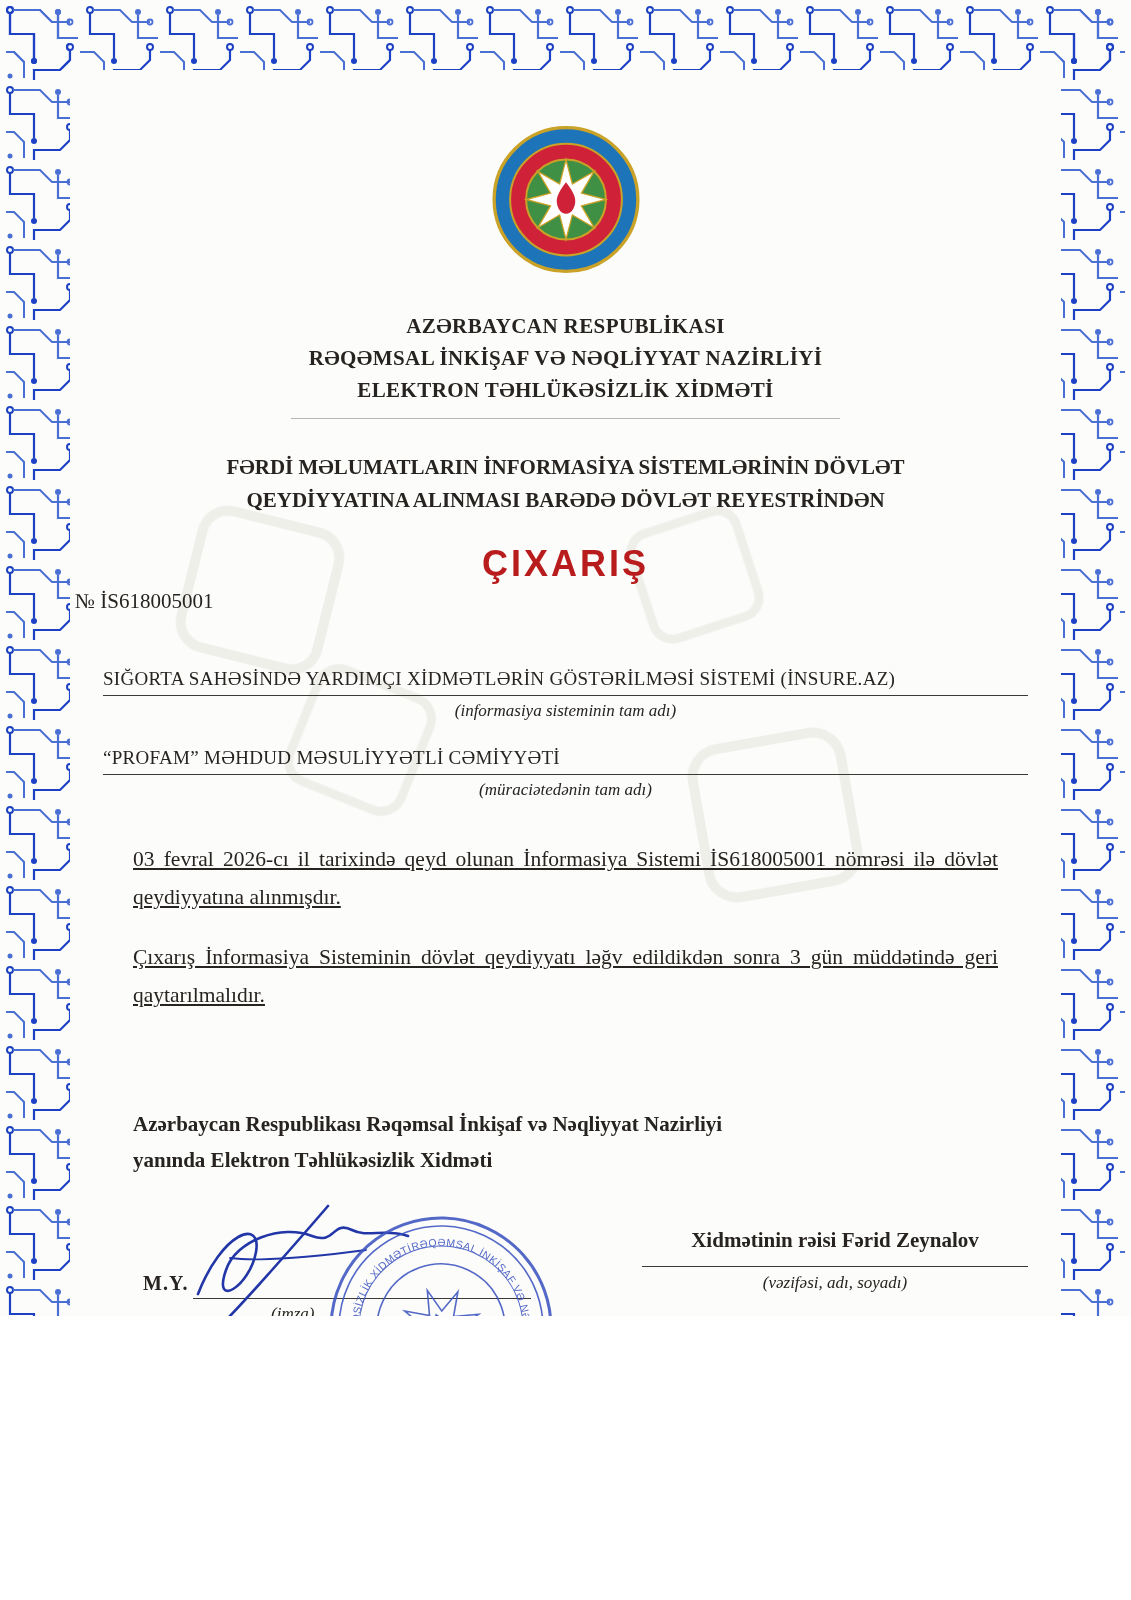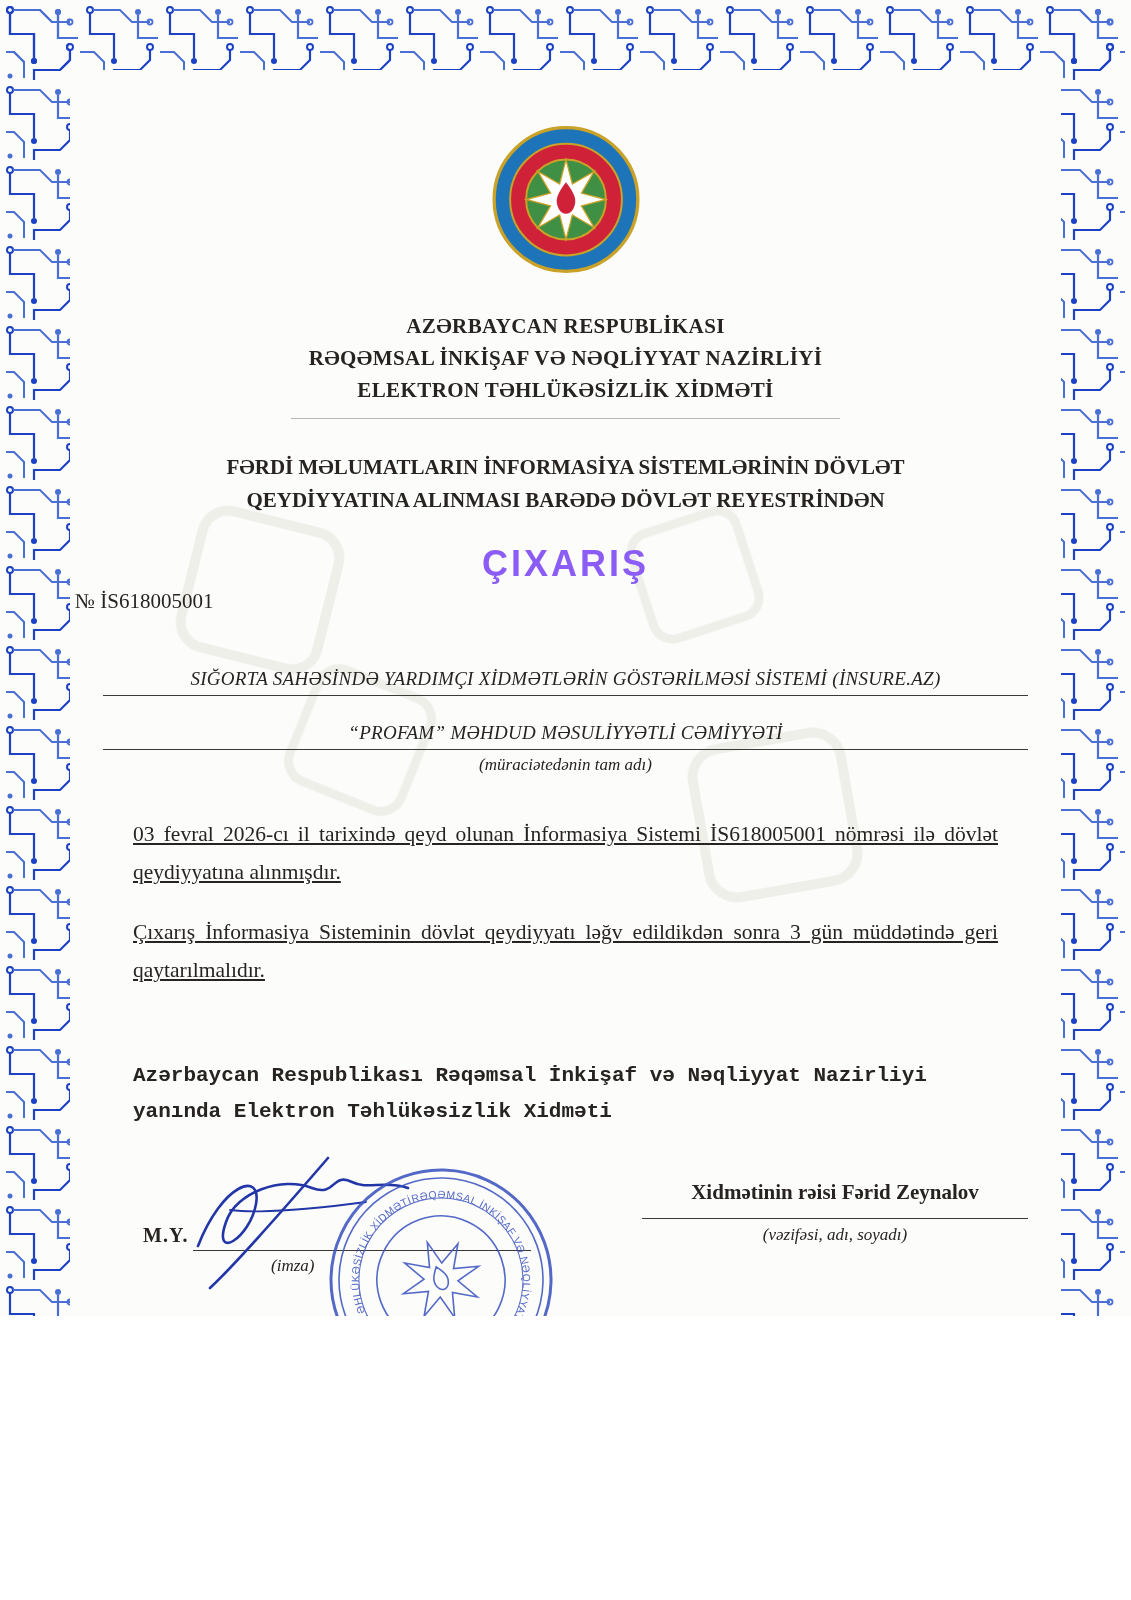--- a/index.html
+++ b/index.html
@@ -5,30 +5,30 @@
   html,body{margin:0;padding:0;background:#ffffff;}
   .page{position:relative;width:1131px;height:1316px;background:#fcfcfa;overflow:hidden;
         font-family:"Liberation Serif",serif;color:#262320;}
   .frame-svg{position:absolute;left:0;top:0;z-index:0;}
   .content{position:absolute;left:75px;top:75px;width:981px;z-index:1;}
   .emblem-wrap{width:160px;margin:50px auto 0;}
   .hdr{margin-top:16px;text-align:center;font-weight:bold;font-size:21px;line-height:32px;letter-spacing:.4px;}
   .divider{width:56%;margin:12px auto 0;border-top:1px solid #b8b6b2;height:0;}
   .subject{margin-top:32px;text-align:center;font-weight:bold;font-size:21px;line-height:33px;}
   .title{margin-top:26px;text-align:center;font-family:"Liberation Sans",sans-serif;font-weight:bold;
-         font-size:36px;letter-spacing:3px;color:#8b5cf6;}
+         font-size:36px;letter-spacing:3px;color:#b91c1c;}
   .number{margin-top:4px;padding-right:86px;font-size:21px;}
-  .uline-block{margin:0 28px;border-bottom:1.6px solid #3c3935;text-align:center;font-style:italic;}
+  .uline-block{margin:0 28px;border-bottom:1.6px solid #3c3935;text-align:left;}
   .sys{margin-top:54px;}
   .app{margin-top:26px;}
   .uline-block .name{font-size:19px;letter-spacing:.3px;padding-bottom:5px;}
   .caption{text-align:center;font-style:italic;font-size:17px;margin-top:5px;}
   .para{margin-top:40px;padding:0 58px;font-size:21.5px;line-height:38px;text-align:justify;text-decoration:underline;}
   .para2{margin-top:22px;}
-  .issuer{margin-top:69px;padding:0 58px;font-weight:bold;font-size:21px;line-height:36px;font-family:Liberation Mono, monospace;}
+  .issuer{margin-top:92px;padding:0 58px;font-weight:bold;font-size:21px;line-height:36px;}
   .sigrow{position:relative;margin-top:46px;height:250px;}
   .my{position:absolute;left:68px;top:48px;font-weight:bold;font-size:20px;letter-spacing:1px;}
   .sigline{position:absolute;left:118px;top:74px;width:338px;border-bottom:1.8px solid #3c3935;height:0;}
   .imza{position:absolute;left:196px;top:80px;font-style:italic;font-size:17px;}
   .sig-svg{position:absolute;left:95px;top:-26px;}
   .stamp-svg{position:absolute;left:250px;top:-12px;opacity:.88;}
   .rblock{position:absolute;right:28px;top:0;width:386px;text-align:center;}
   .rblock .rl{font-weight:bold;font-size:21px;line-height:32px;}
   .rblock .rline{border-top:1.6px solid #3c3935;margin-top:10px;height:0;}
   .rblock .rcap{font-style:italic;font-size:17px;margin-top:6px;}
@@ -96,20 +96,21 @@
       <div>FƏRDİ MƏLUMATLARIN İNFORMASİYA SİSTEMLƏRİNİN DÖVLƏT</div>
       <div>QEYDİYYATINA ALINMASI BARƏDƏ DÖVLƏT REYESTRİNDƏN</div>
     </div>
 
     <div class="title">ÇIXARIŞ</div>
     <div class="number">№ İS618005001</div>
 
     <div class="uline-block sys">
       <div class="name">SIĞORTA SAHƏSİNDƏ YARDIMÇI XİDMƏTLƏRİN GÖSTƏRİLMƏSİ SİSTEMİ (İNSURE.AZ)</div>
     </div>
+    <div class="caption">(informasiya sisteminin tam adı)</div>
 
     <div class="uline-block app">
       <div class="name">“PROFAM” MƏHDUD MƏSULİYYƏTLİ CƏMİYYƏTİ</div>
     </div>
     <div class="caption">(müraciətedənin tam adı)</div>
 
     <div class="para">03 fevral 2026-cı il tarixində qeyd olunan İnformasiya Sistemi İS618005001 nömrəsi ilə dövlət qeydiyyatına alınmışdır.</div>
     <div class="para para2">Çıxarış İnformasiya Sisteminin dövlət qeydiyyatı ləğv edildikdən sonra 3 gün müddətində geri qaytarılmalıdır.</div>
 
     <div class="issuer">

